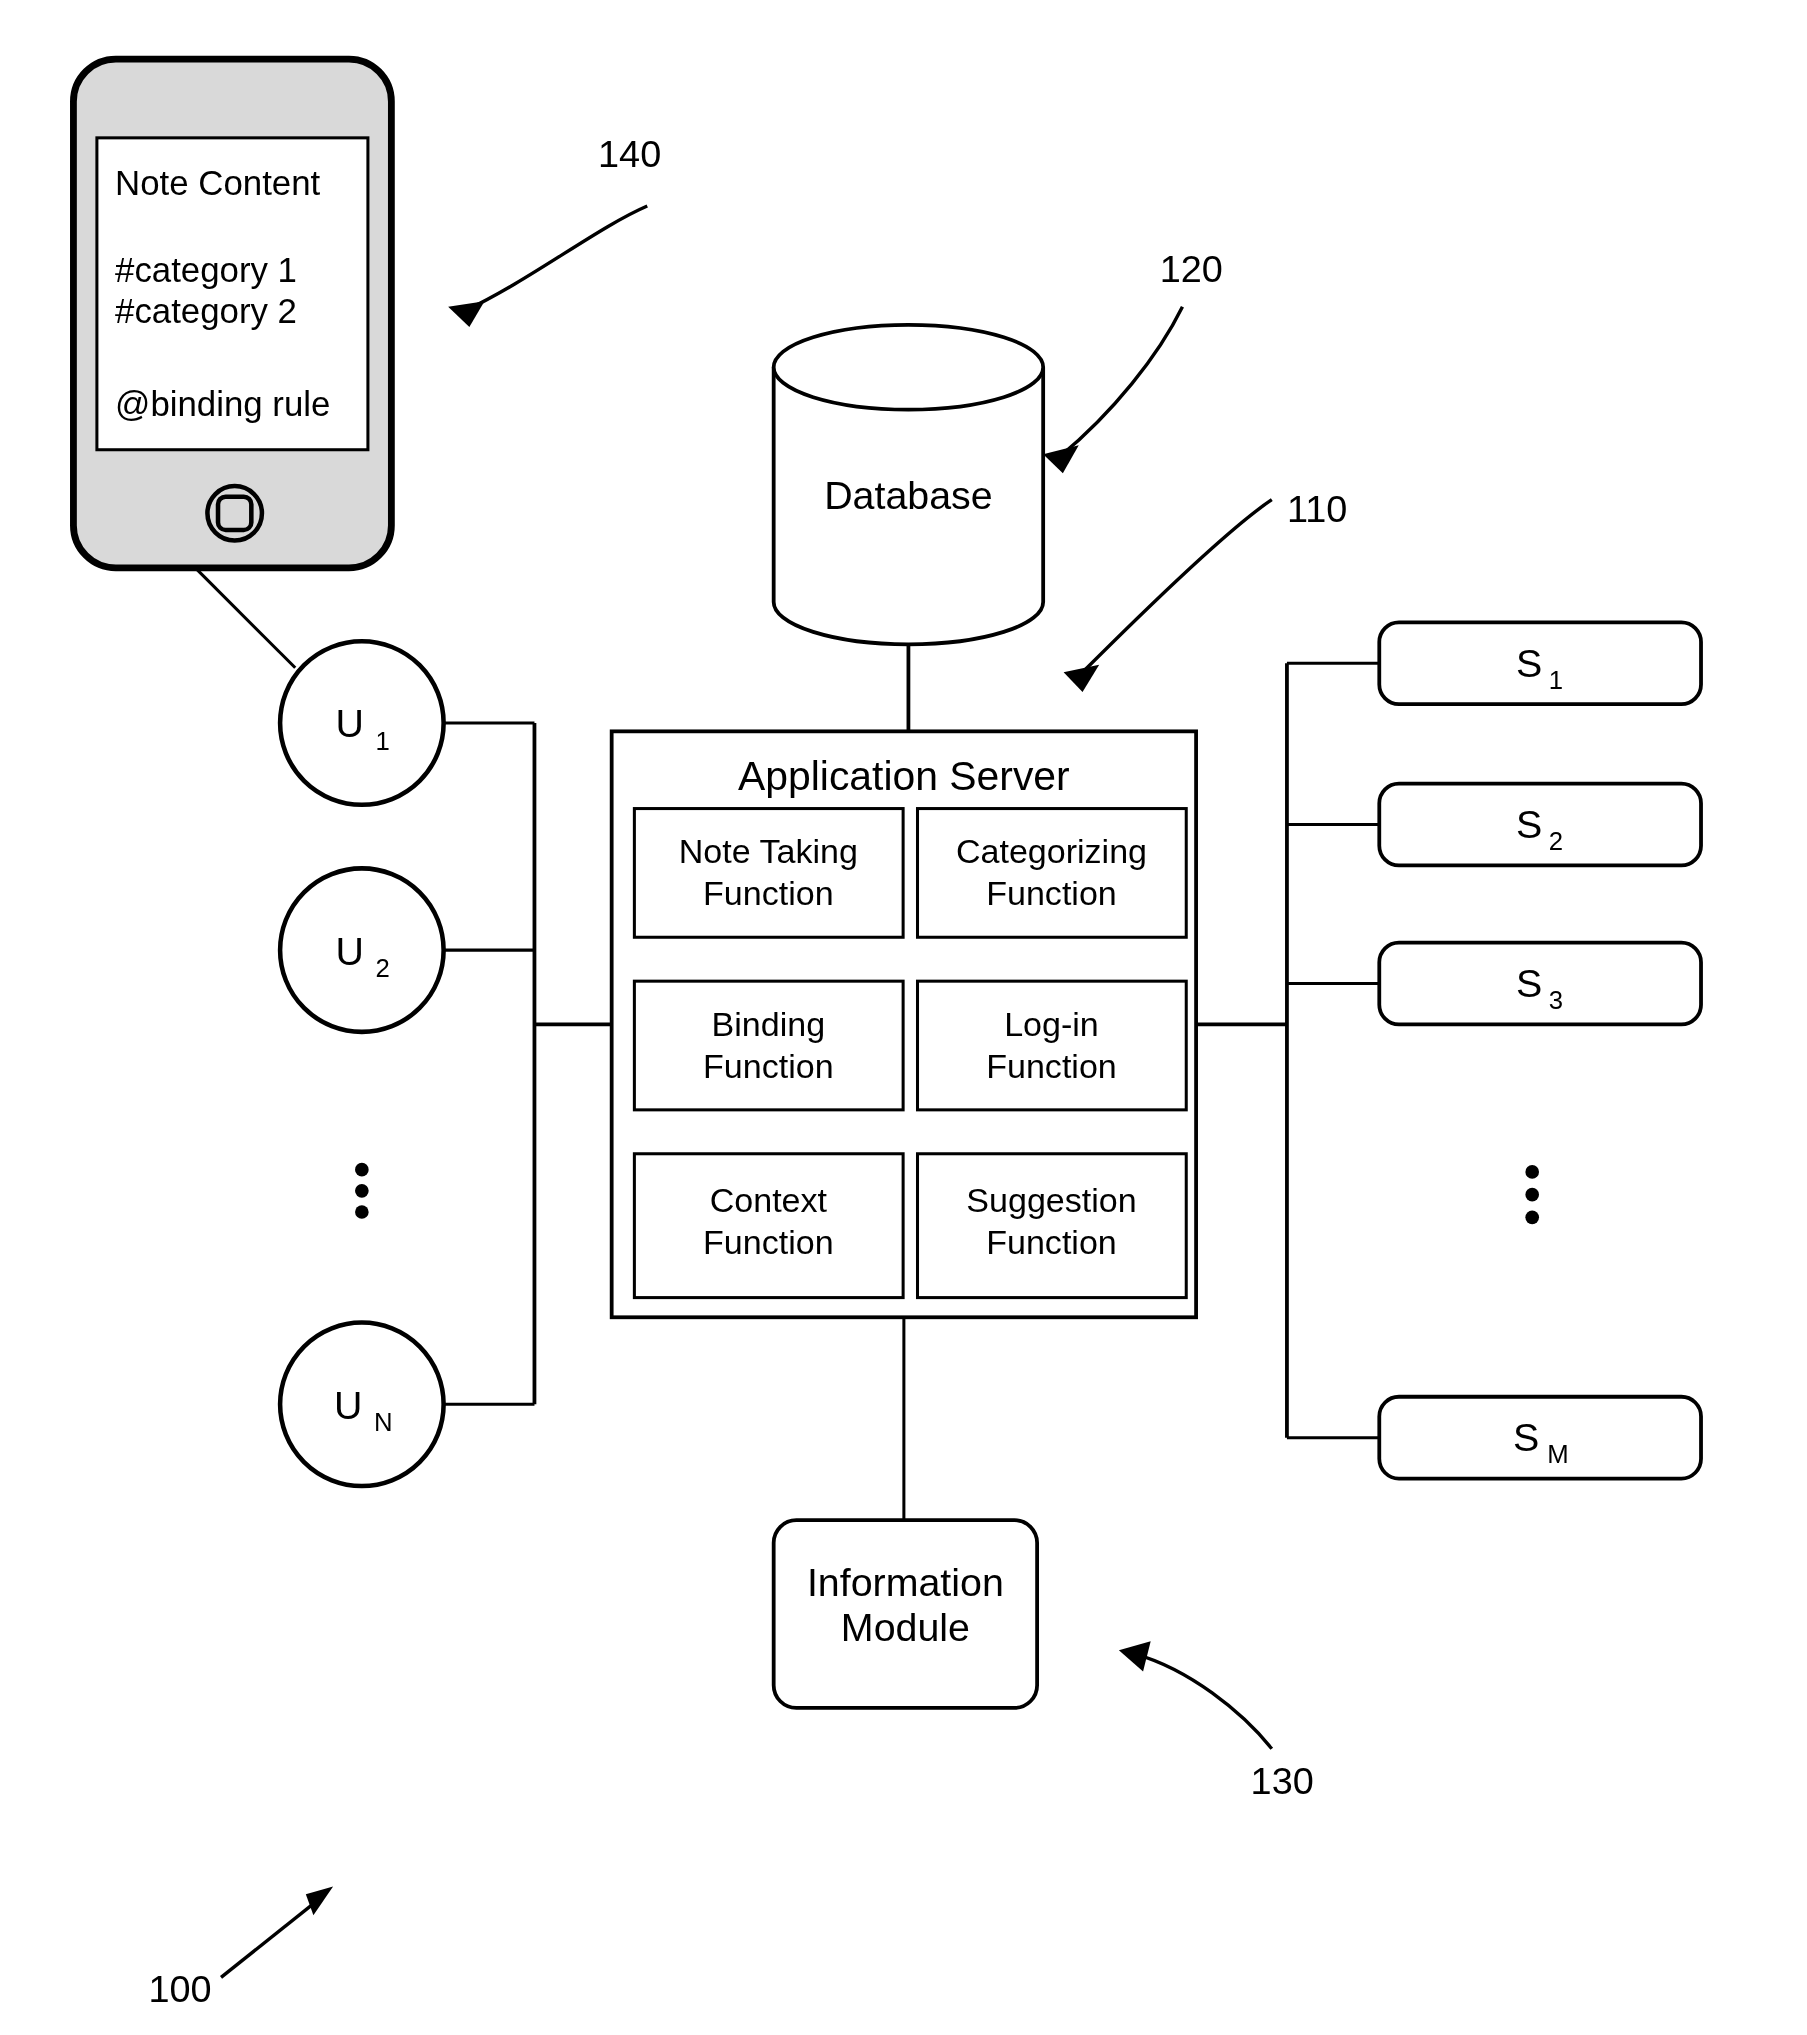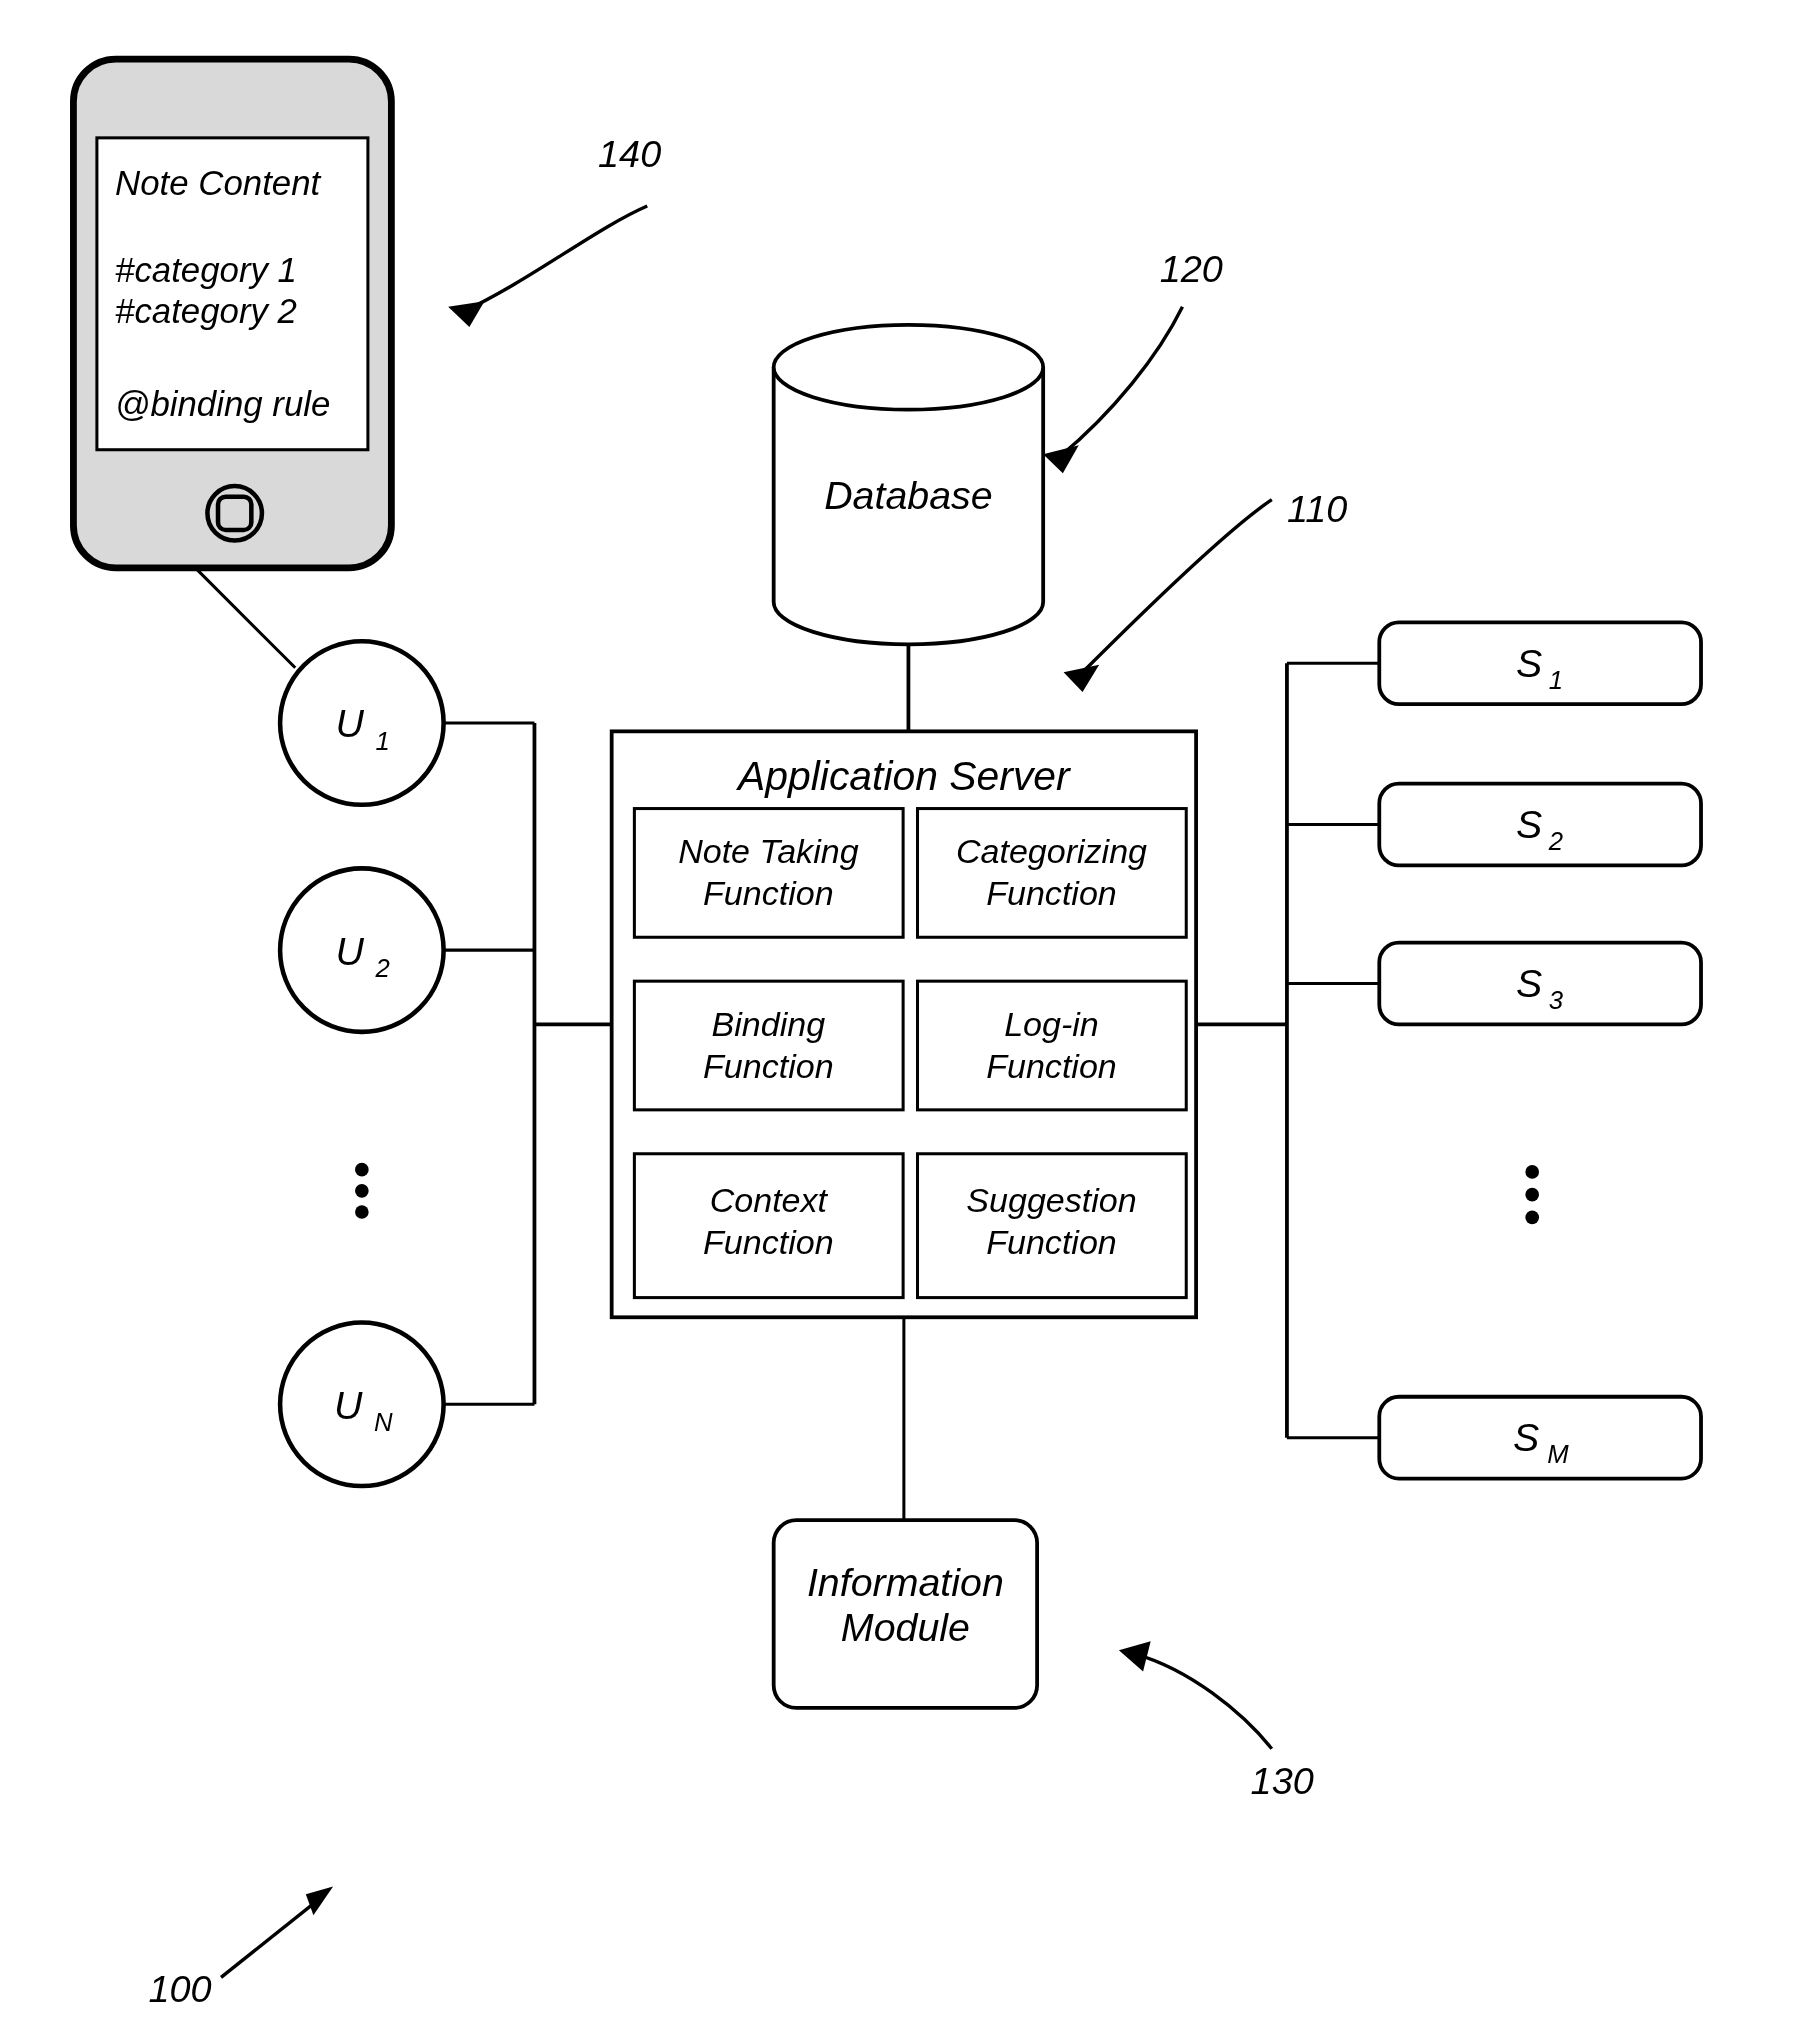--- a/index.html
+++ b/index.html
@@ -7,21 +7,20 @@
     padding: 0;
     background: #ffffff;
   }
   #canvas {
     position: relative;
     width: 1807px;
     height: 2035px;
     background: #ffffff;
     font-family: "Liberation Sans", sans-serif;
     overflow: hidden;
-    font-style: italic;
   }
   svg.diagram {
     position: absolute;
     left: 0;
     top: 0;
     width: 1807px;
     height: 2035px;
   }
   text {
     font-family: "Liberation Sans", sans-serif;

